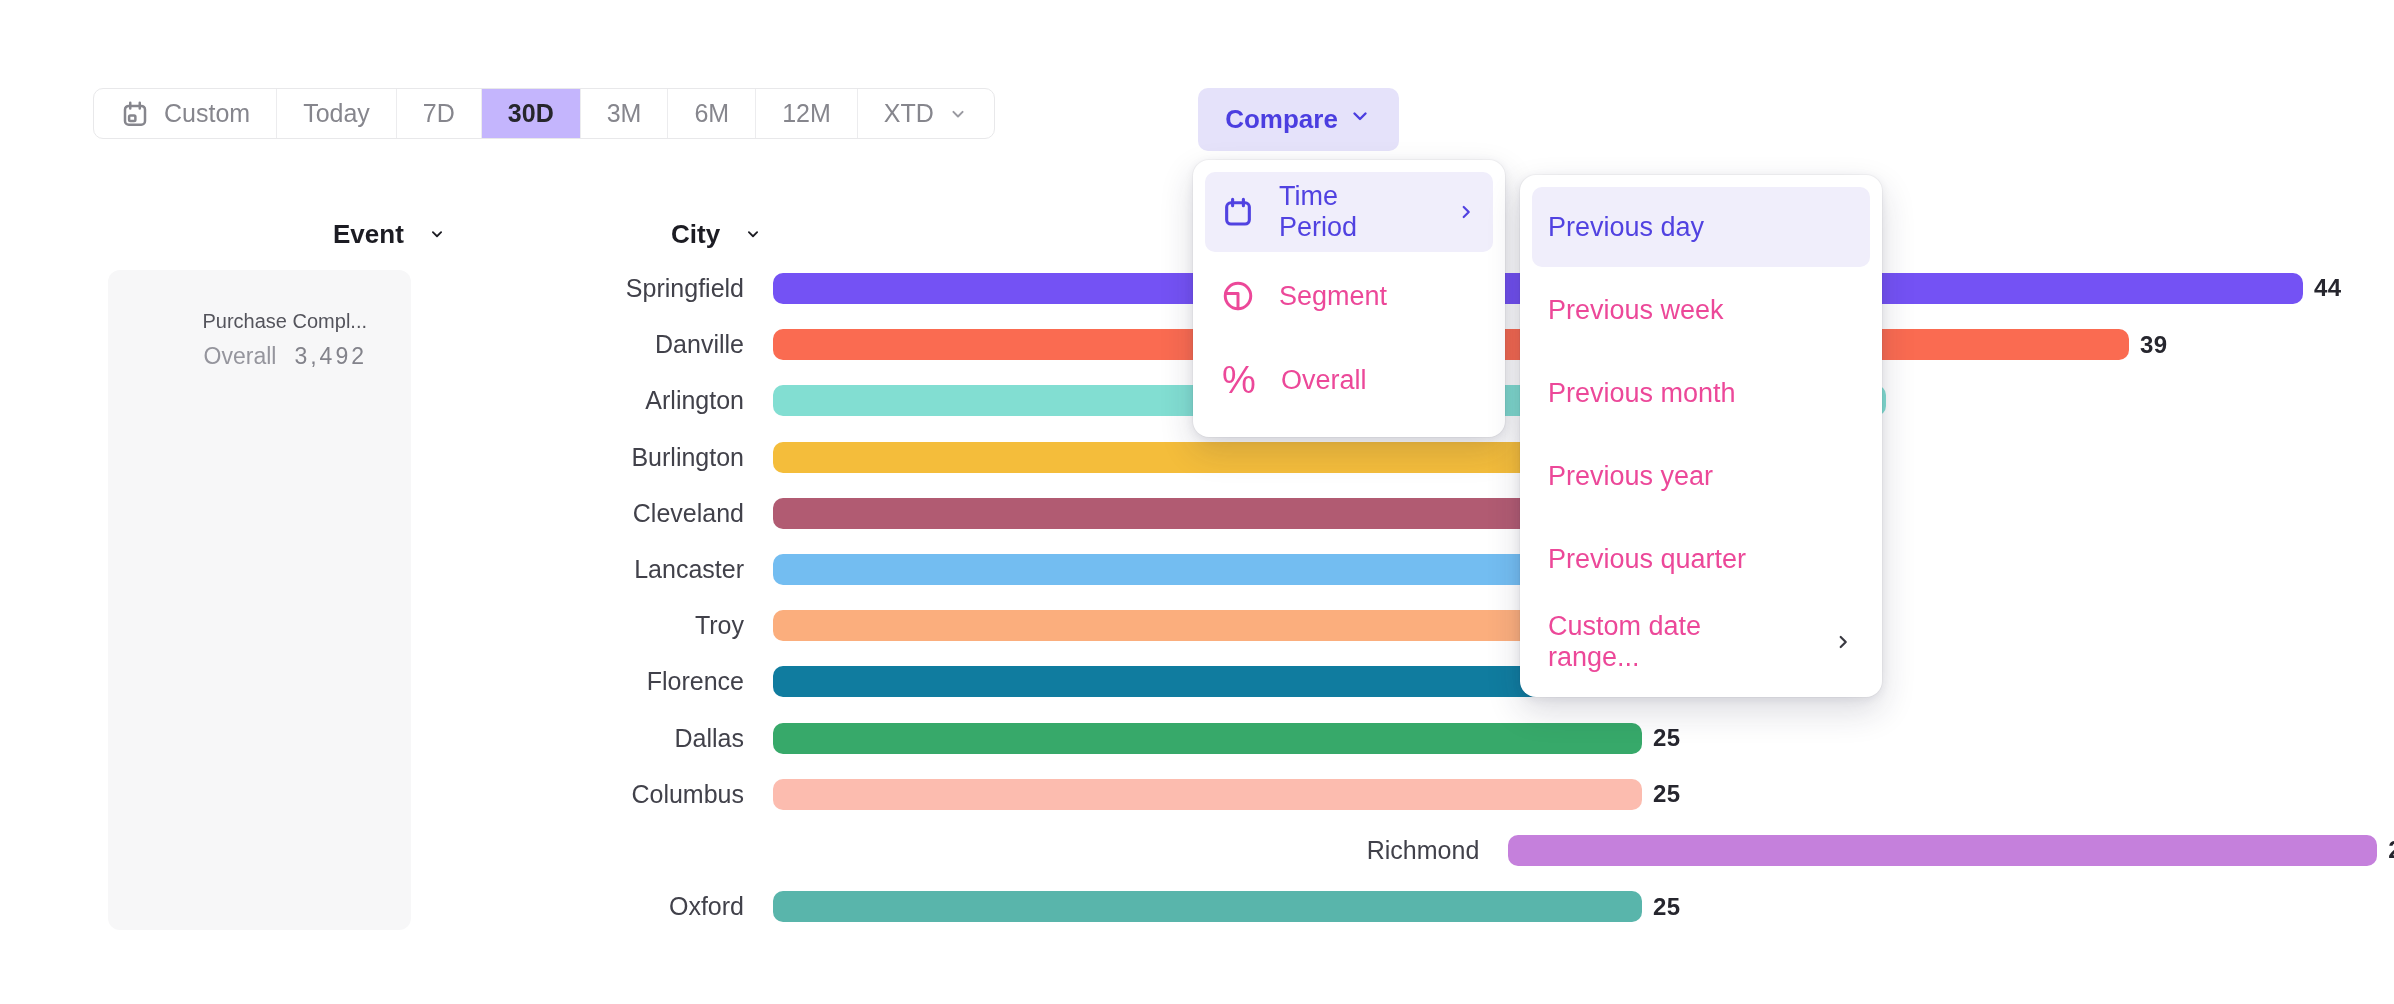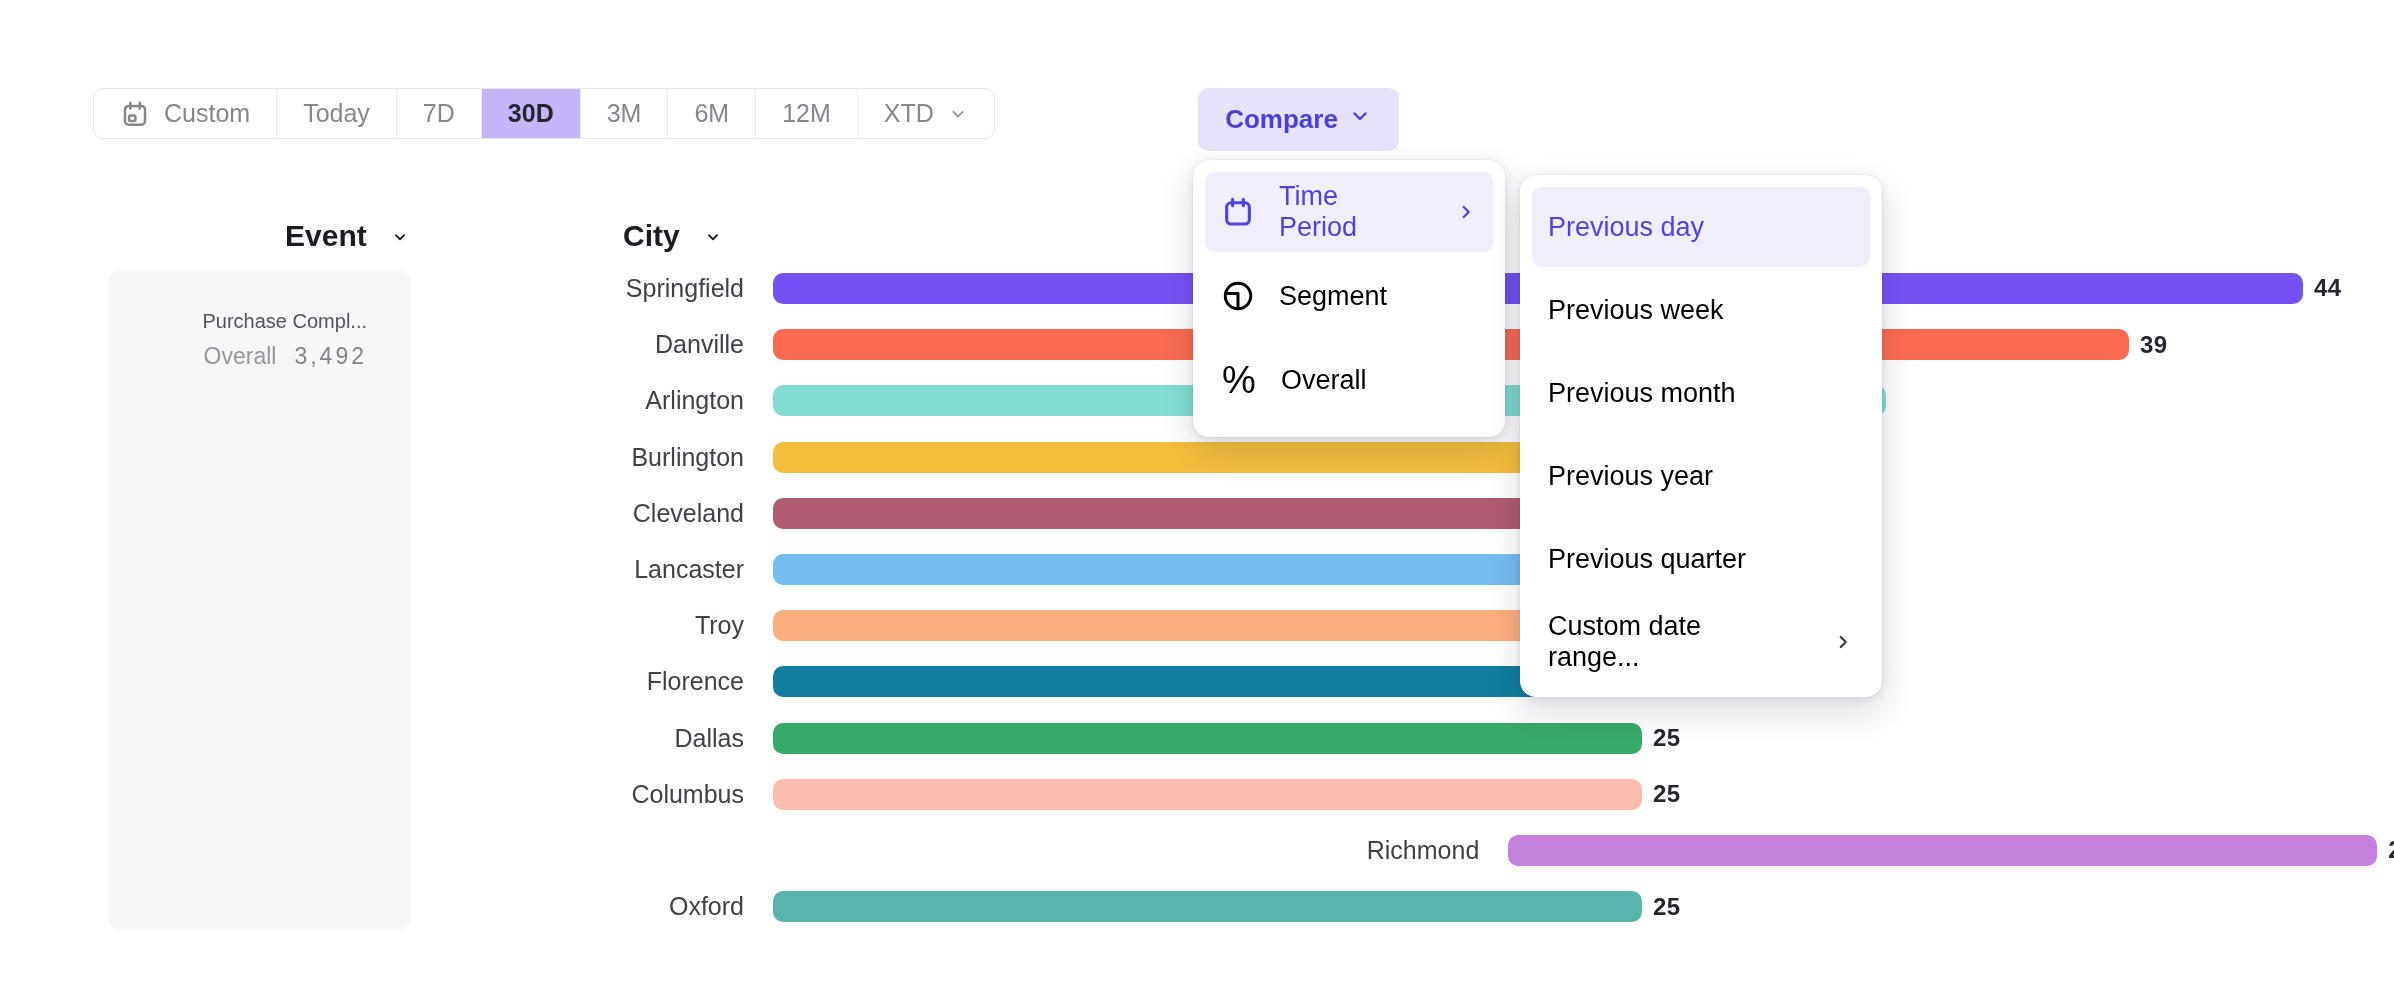--- a/index.html
+++ b/index.html
@@ -21,21 +21,21 @@
   .tb-item svg{flex:0 0 auto;}
   
   .compare-btn{
     position:absolute;left:1198px;top:88px;width:201px;height:63px;border-radius:10px;
     background:#E5E2FA;color:#4B3EE0;font-size:26px;font-weight:600;
     display:flex;align-items:center;justify-content:center;gap:10px;cursor:pointer;
   }
   
   .col-hdr{
     position:absolute;top:219px;display:flex;align-items:center;gap:24px;
-    font-size:30px;font-weight:600;color:#1C1C23;cursor:pointer;
+    font-size:26px;font-weight:600;color:#1C1C23;cursor:pointer;margin-left:48px;
   }
   
   .event-panel{
     position:absolute;left:108px;top:270px;width:303px;height:660px;background:#F7F7F8;
     border-radius:12px;box-sizing:border-box;padding:40px 44px 0 20px;text-align:right;cursor:pointer;
   }
   .event-title{font-size:20px;color:#54545C;margin-bottom:10px;white-space:nowrap;}
   .event-overall{font-size:23px;color:#95959D;display:flex;justify-content:flex-end;gap:18px;align-items:baseline;}
   .event-overall .val{color:#83838B;letter-spacing:3px;}
   
@@ -47,21 +47,21 @@
   
   .menu{
     position:absolute;background:#fff;border-radius:16px;box-sizing:border-box;padding:12px;
     box-shadow:0 14px 34px rgba(28,28,60,0.16),0 2px 10px rgba(28,28,60,0.08),0 0 0 1px rgba(20,20,40,0.03);
     z-index:20;display:flex;flex-direction:column;
   }
   .menu1{left:1193px;top:160px;width:312px;height:277px;gap:4px;}
   .menu2{left:1520px;top:175px;width:362px;height:522px;gap:3px;}
   .m-item{
     height:80px;border-radius:10px;display:flex;align-items:center;gap:24px;padding:0 16px;
-    font-size:27px;font-weight:500;color:#000000;cursor:pointer;box-sizing:border-box;
+    font-size:27px;font-weight:500;color:#ec4899;cursor:pointer;box-sizing:border-box;
   }
   .m-item.sel{background:#F0EEFB;color:#5142E1;}
   .m-item .spacer{flex:1;}
   .m-item .pct{font-size:38px;font-weight:500;line-height:1;width:36px;text-align:center;}
   .ic{flex:0 0 auto;}
 </style>
 </head>
 <body>
 
 <div class="screen">

